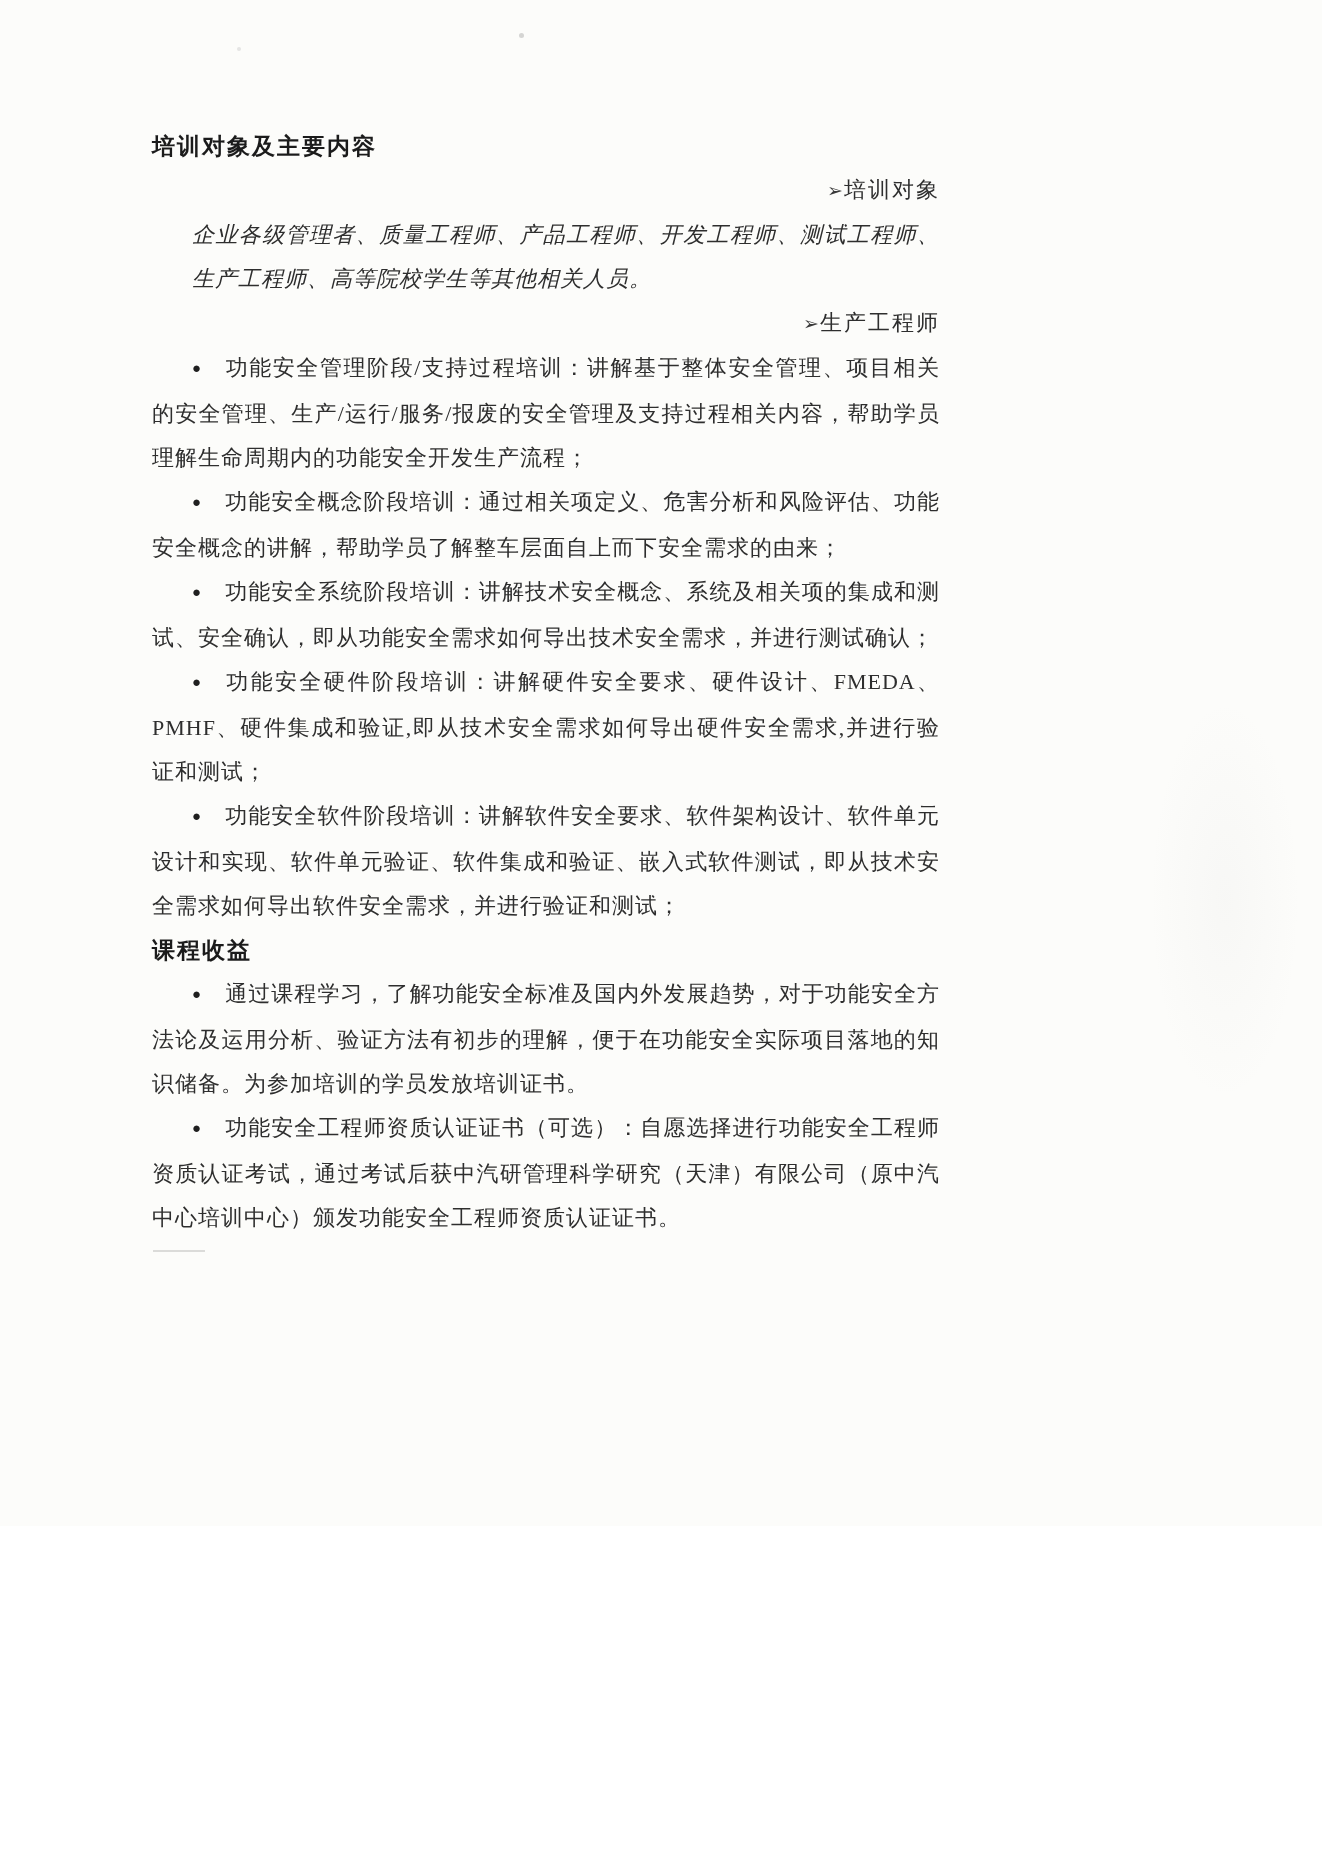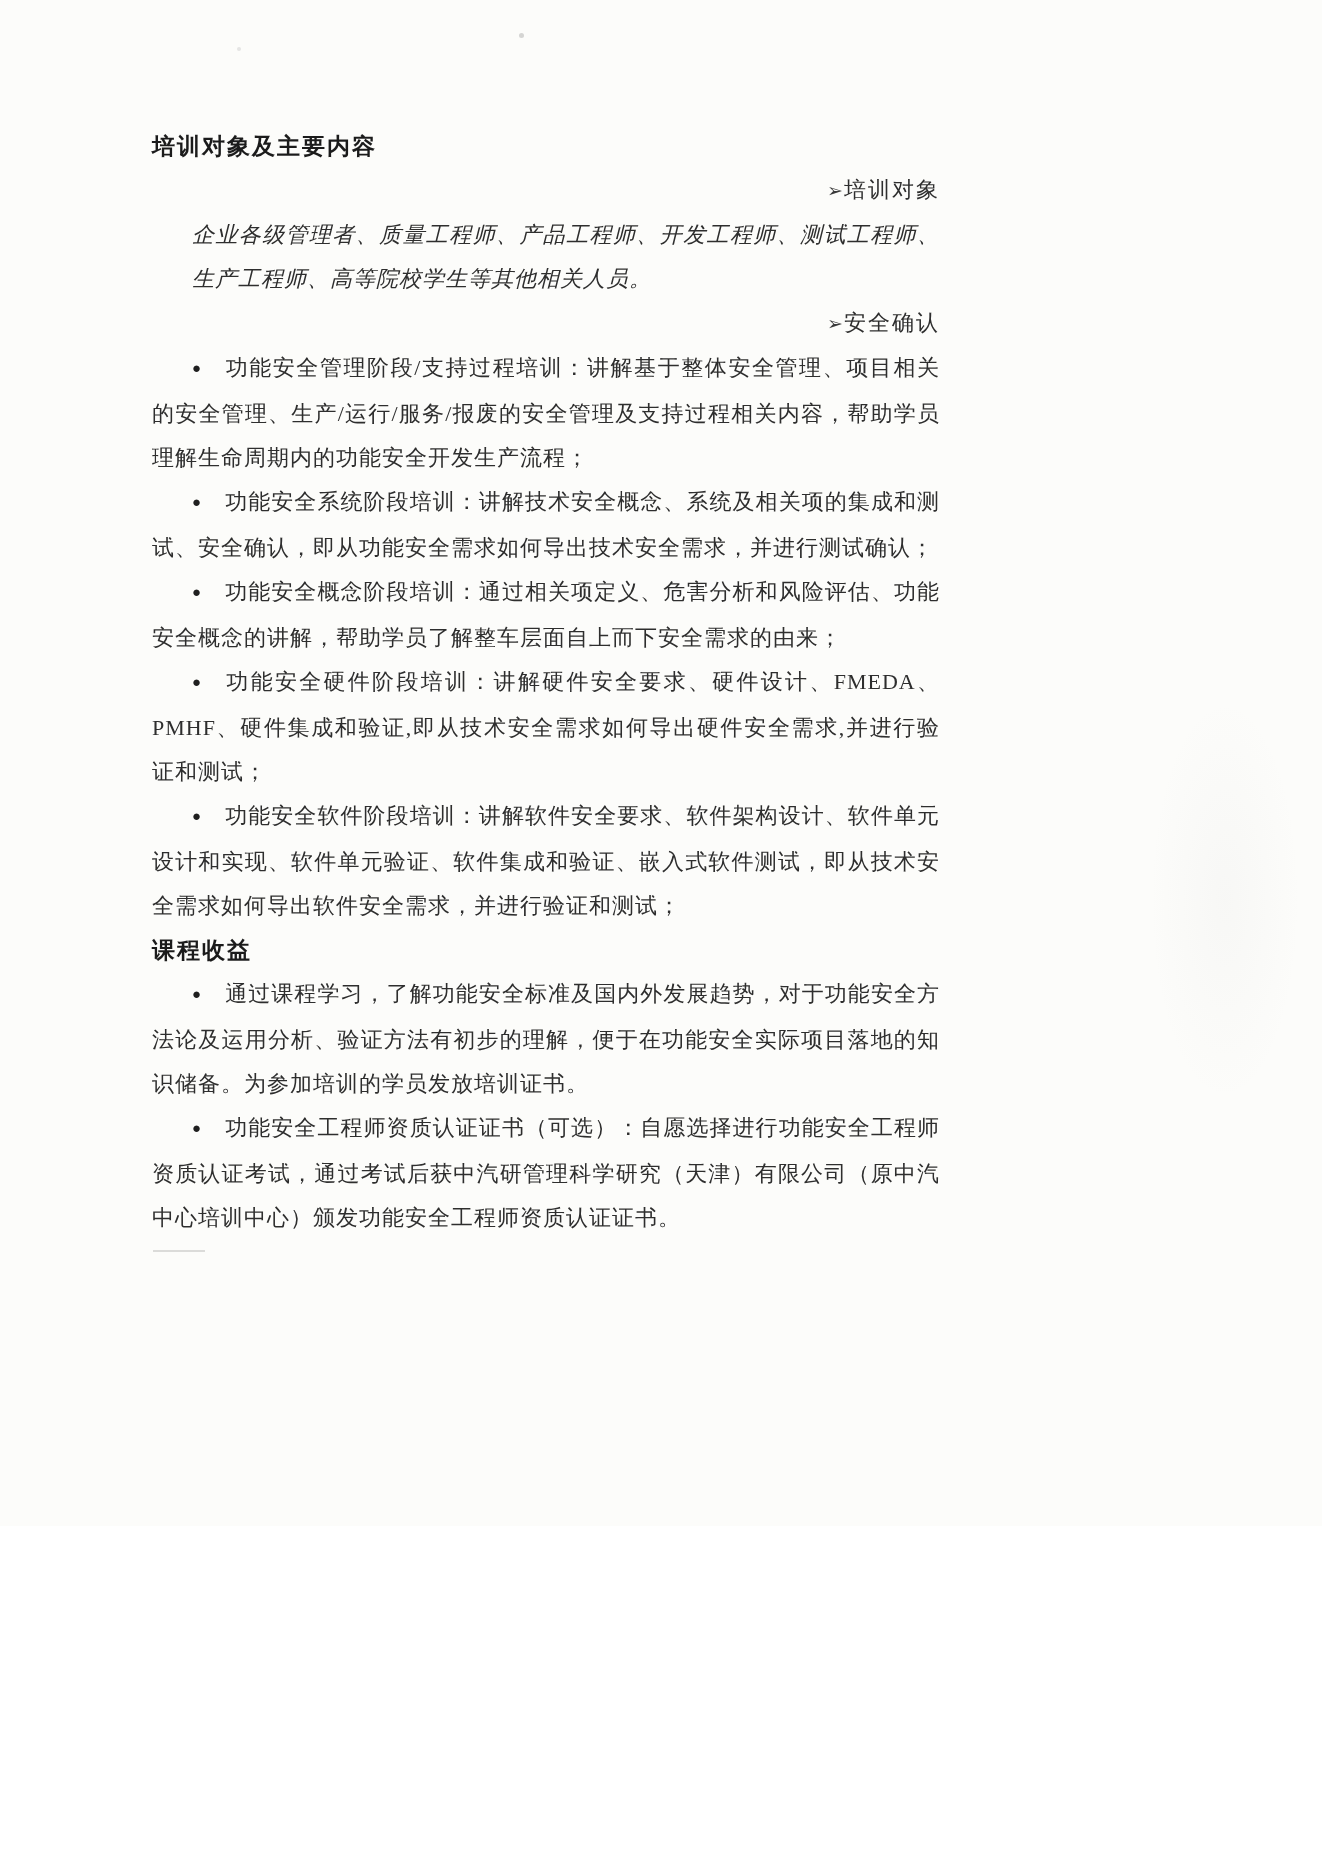--- a/index.html
+++ b/index.html
@@ -81,34 +81,34 @@
 
     <h2 class="hd">培训对象及主要内容</h2>
 
     <div class="arrow-item">
       <span class="arrow">➢</span><span class="arrow-label">培训对象</span>
     </div>
 
     <p class="block-indent">企业各级管理者、质量工程师、产品工程师、开发工程师、测试工程师、生产工程师、高等院校学生等其他相关人员。</p>
 
     <div class="arrow-item">
-      <span class="arrow">➢</span><span class="arrow-label">安全确认</span>
+      <span class="arrow">➢</span><span class="arrow-label">生产工程师</span>
     </div>
 
 
     <p class="bullet-para">
       <span class="dot">●</span><span>功能安全管理阶段/支持过程培训：讲解基于整体安全管理、项目相关的安全管理、生产/运行/服务/报废的安全管理及支持过程相关内容，帮助学员理解生命周期内的功能安全开发生产流程；</span>
     </p>
 
     <p class="bullet-para">
-      <span class="dot">●</span><span>功能安全系统阶段培训：讲解技术安全概念、系统及相关项的集成和测试、安全确认，即从功能安全需求如何导出技术安全需求，并进行测试确认；</span>
+      <span class="dot">●</span><span>功能安全概念阶段培训：通过相关项定义、危害分析和风险评估、功能安全概念的讲解，帮助学员了解整车层面自上而下安全需求的由来；</span>
     </p>
 
     <p class="bullet-para">
-      <span class="dot">●</span><span>功能安全概念阶段培训：通过相关项定义、危害分析和风险评估、功能安全概念的讲解，帮助学员了解整车层面自上而下安全需求的由来；</span>
+      <span class="dot">●</span><span>功能安全系统阶段培训：讲解技术安全概念、系统及相关项的集成和测试、安全确认，即从功能安全需求如何导出技术安全需求，并进行测试确认；</span>
     </p>
 
     <p class="bullet-para">
       <span class="dot">●</span><span>功能安全硬件阶段培训：讲解硬件安全要求、硬件设计、FMEDA、PMHF、硬件集成和验证,即从技术安全需求如何导出硬件安全需求,并进行验证和测试；</span>
     </p>
 
     <p class="bullet-para">
       <span class="dot">●</span><span>功能安全软件阶段培训：讲解软件安全要求、软件架构设计、软件单元设计和实现、软件单元验证、软件集成和验证、嵌入式软件测试，即从技术安全需求如何导出软件安全需求，并进行验证和测试；</span>
     </p>
 

